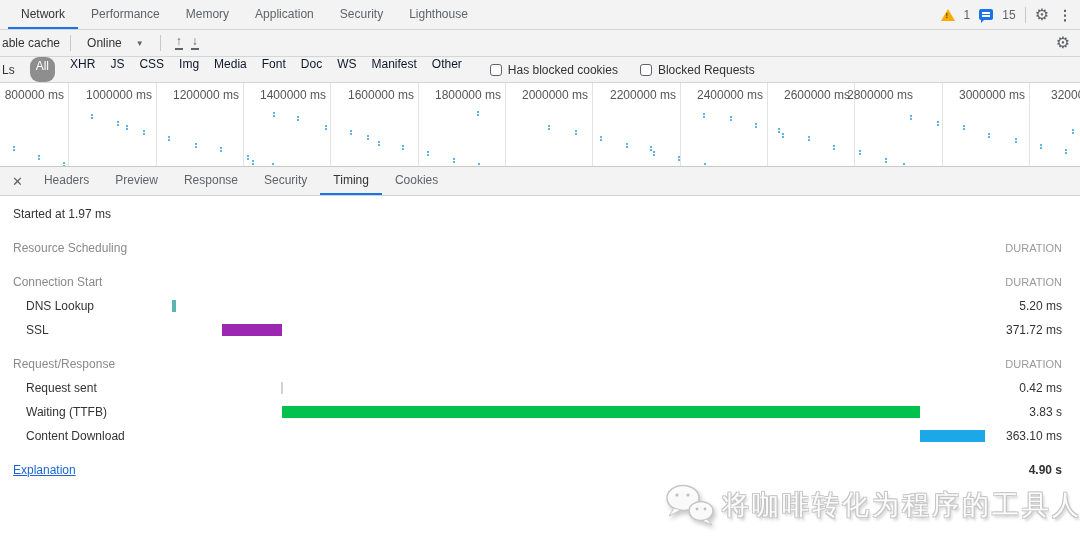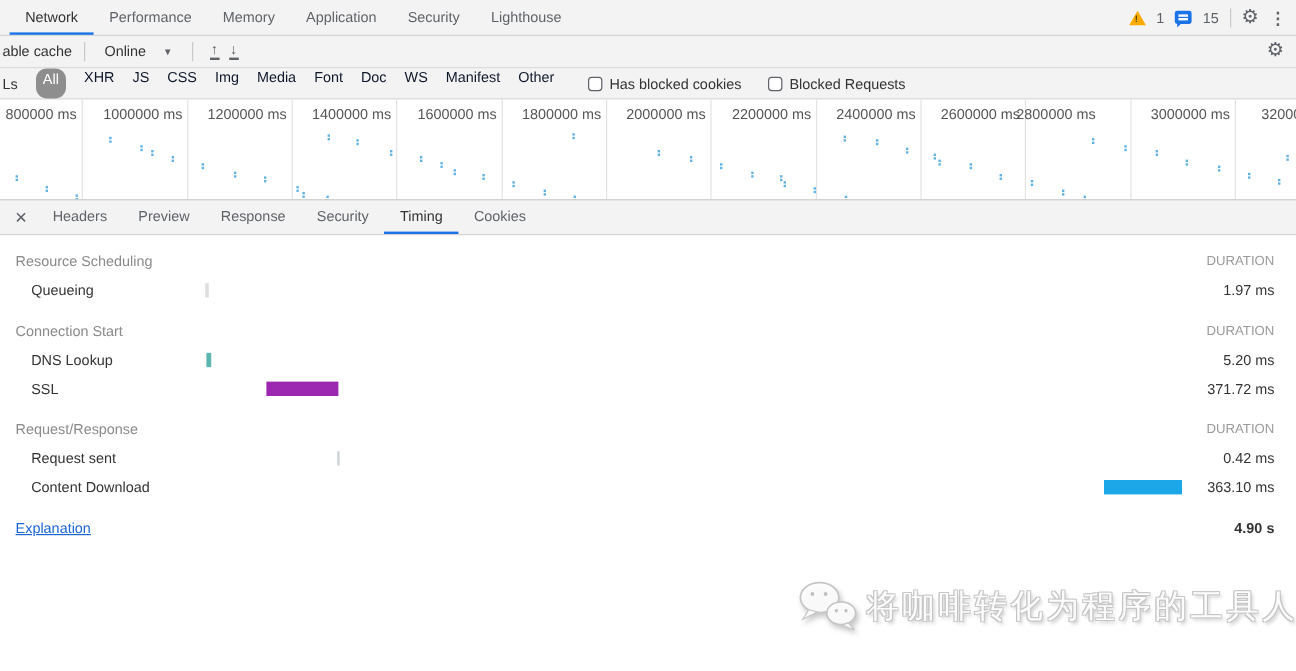--- a/index.html
+++ b/index.html
@@ -224,30 +224,26 @@
       <div class="tab">Headers</div>
       <div class="tab">Preview</div>
       <div class="tab">Response</div>
       <div class="tab">Security</div>
       <div class="tab active">Timing</div>
       <div class="tab">Cookies</div>
     </div>
 </div>
 
 <div id="pane">
+  <div class="started">Started at 1.97 ms</div>
   <div id="timing-body">
       <div class="section-head">
         <span class="sec-title">Resource Scheduling</span>
         <span class="dur-head">DURATION</span>
       </div>
-      <div class="t-row">
-        <span class="t-label">Queueing</span>
-        <div class="t-bar" style="left: 171px; width: 3px; background: rgb(223, 223, 223);"></div>
-        <span class="t-val">1.97 ms</span>
-      </div>
       <div class="section-head">
         <span class="sec-title">Connection Start</span>
         <span class="dur-head">DURATION</span>
       </div>
       <div class="t-row">
         <span class="t-label">DNS Lookup</span>
         <div class="t-bar" style="left: 172px; width: 4px; background: rgb(90, 182, 174);"></div>
         <span class="t-val">5.20 ms</span>
       </div>
       <div class="t-row">
@@ -256,20 +252,25 @@
         <span class="t-val">371.72 ms</span>
       </div>
       <div class="section-head">
         <span class="sec-title">Request/Response</span>
         <span class="dur-head">DURATION</span>
       </div>
       <div class="t-row">
         <span class="t-label">Request sent</span>
         <div class="t-bar" style="left: 281px; width: 2px; background: rgb(205, 213, 218);"></div>
         <span class="t-val">0.42 ms</span>
+      </div>
+      <div class="t-row">
+        <span class="t-label">Waiting (TTFB)</span>
+        <div class="t-bar" style="left: 282px; width: 638px; background: rgb(0, 194, 77);"></div>
+        <span class="t-val">3.83 s</span>
       </div>
       <div class="t-row">
         <span class="t-label">Content Download</span>
         <div class="t-bar" style="left: 920px; width: 65px; background: rgb(28, 168, 232);"></div>
         <span class="t-val">363.10 ms</span>
       </div>
     </div>
   <div class="pane-footer">
     <span class="link">Explanation</span>
     <span class="total">4.90 s</span>

